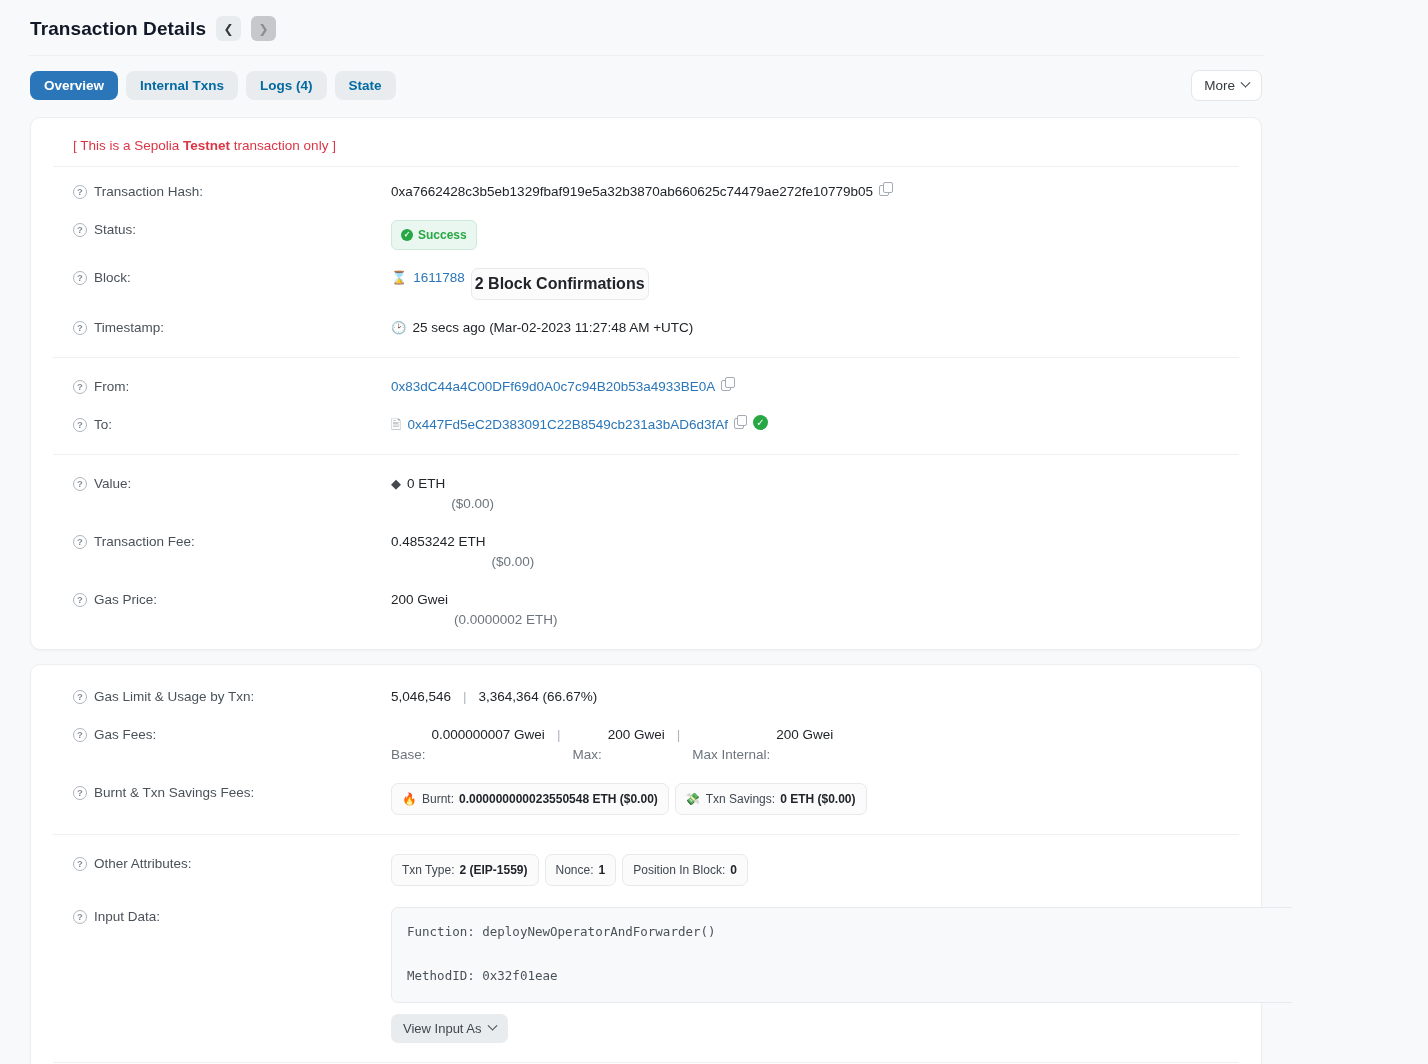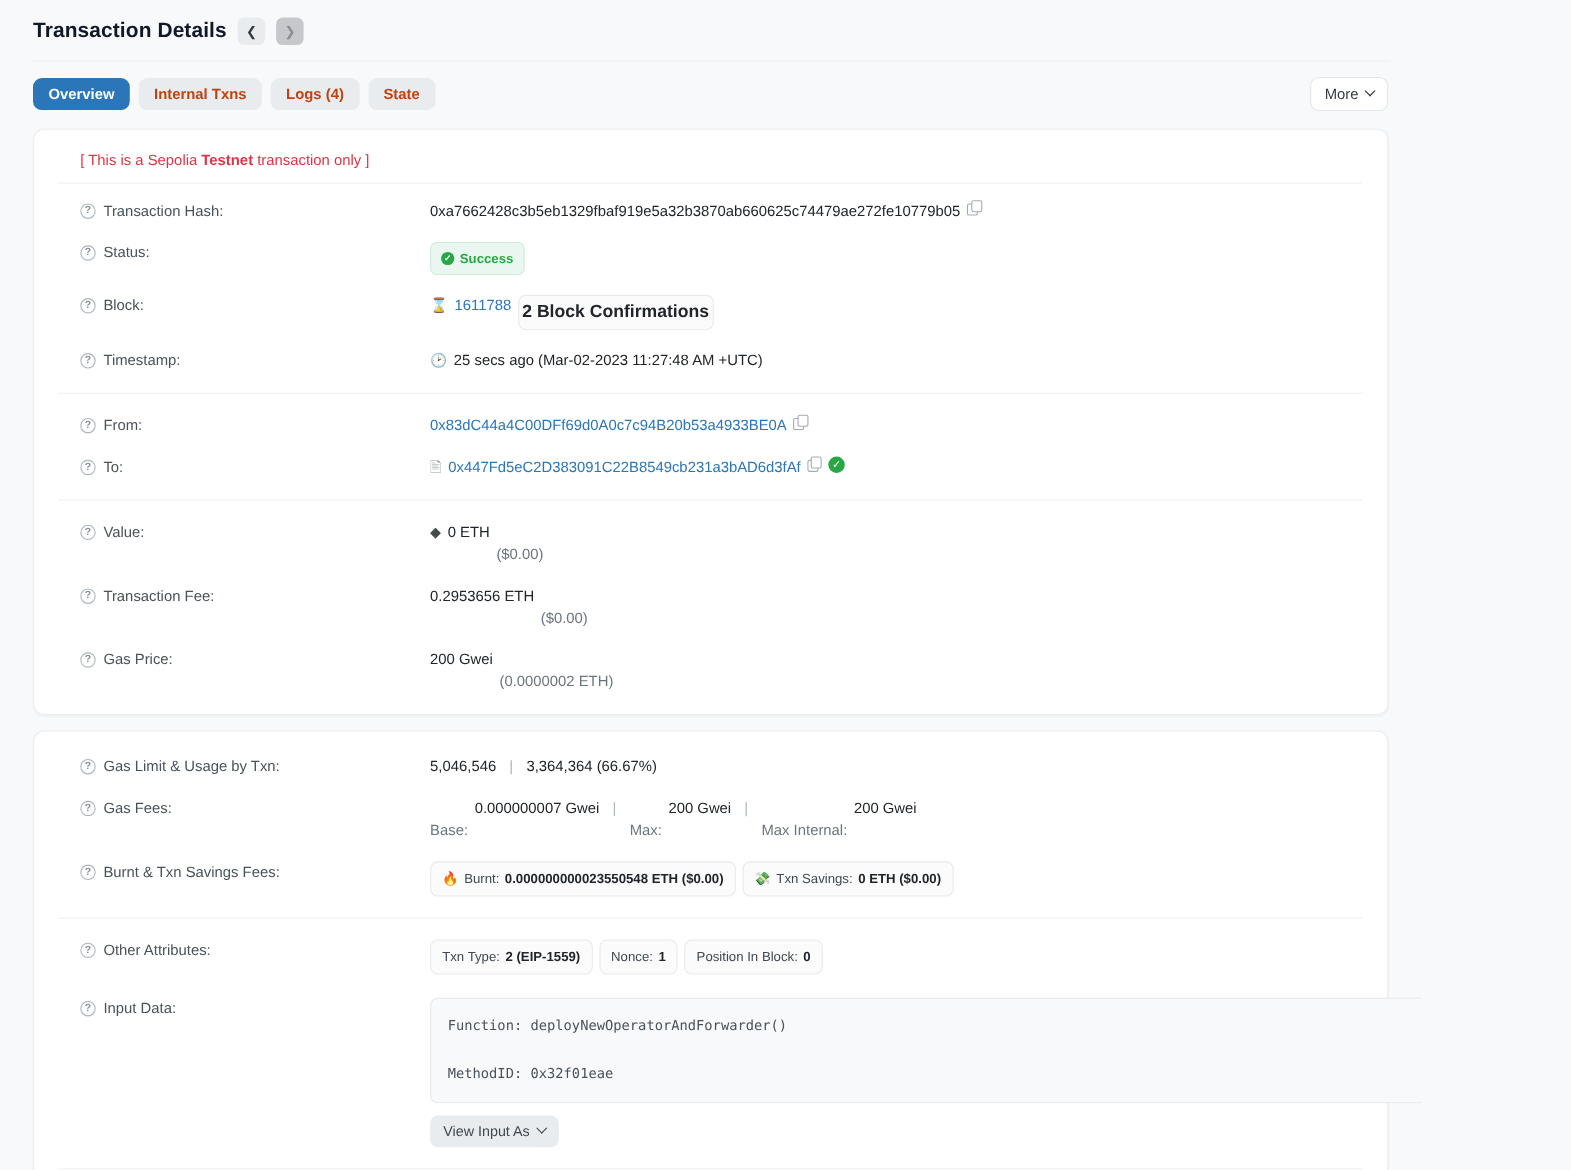--- a/index.html
+++ b/index.html
@@ -30,21 +30,21 @@
 
   
   .tabbar {
     display: flex; align-items: center;
     padding: 14px 30px 16px 30px;
   }
   .tabs { display: flex; gap: 8px; }
   .tab {
     font-size: 13.5px; font-weight: 700;
     padding: 7px 14px; border-radius: 8px;
-    background: #e9ecef; color: #c2410c; cursor: pointer;
+    background: #e9ecef; color: #0369a1; cursor: pointer;
     border: 0; white-space: nowrap;
   }
   .tab.active { background: #2a76b8; color: #ffffff; text-align: center; }
   .more-btn {
     margin-left: auto;
     font-size: 13.5px; color: #343a40;
     background: #ffffff; border: 1px solid #e3e6ea;
     border-radius: 8px; padding: 7px 12px;
     display: inline-flex; align-items: center; gap: 7px; cursor: pointer;
   }
@@ -264,21 +264,21 @@
         <span class="muted">($0.00)</span>
       </div>
     </div>
 
     <div class="row">
       <div class="label">
         <span class="qmark">?</span>
         <span>Transaction Fee:</span>
       </div>
       <div class="value">
-        <span>0.2953656 ETH</span>
+        <span>0.4853242 ETH</span>
         <span class="muted">($0.00)</span>
       </div>
     </div>
 
     <div class="row">
       <div class="label">
         <span class="qmark">?</span>
         <span>Gas Price:</span>
       </div>
       <div class="value">

